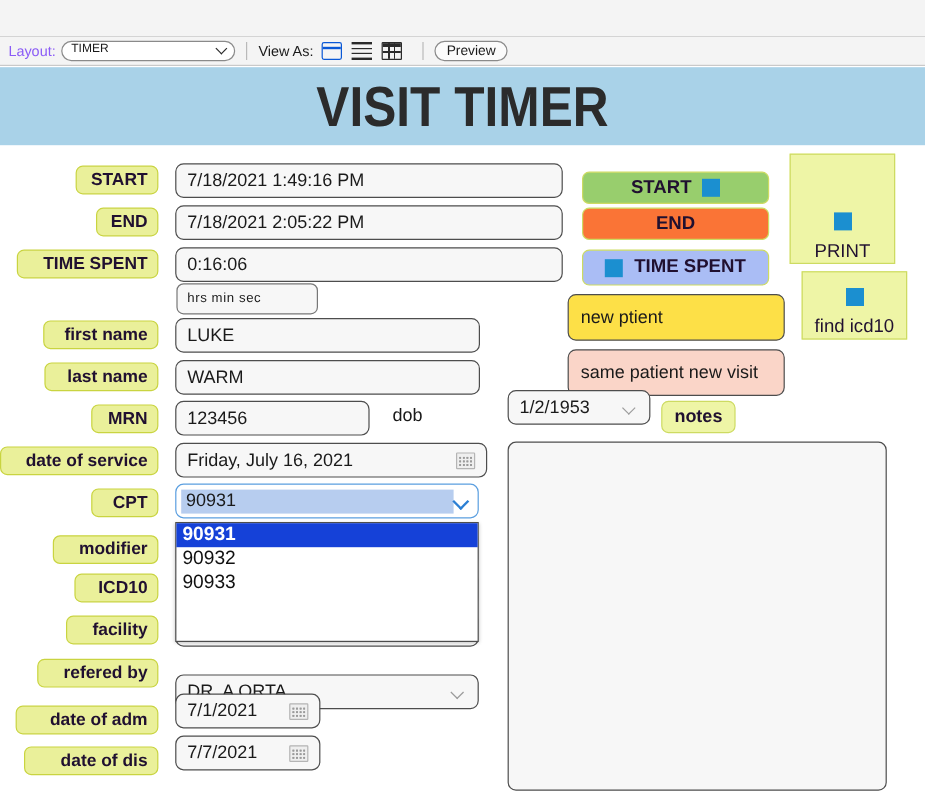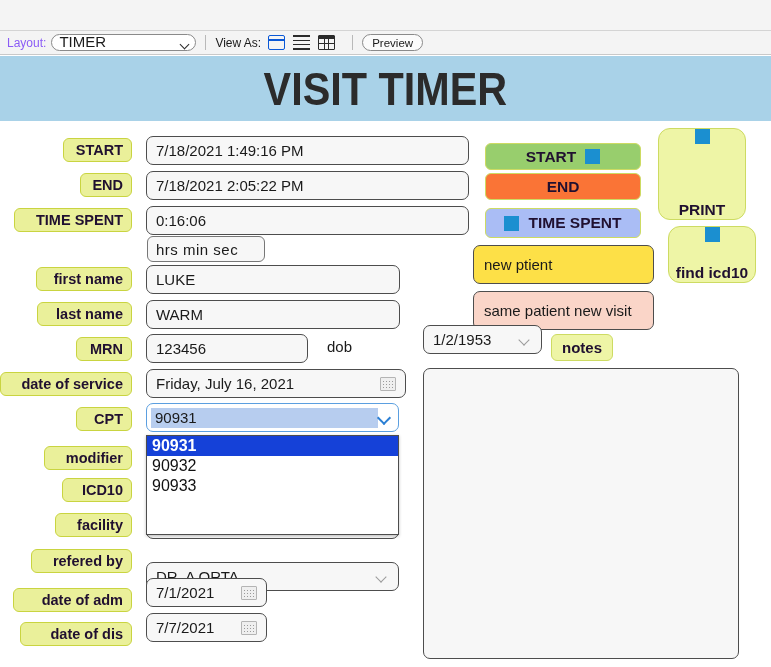--- a/index.html
+++ b/index.html
@@ -43,24 +43,24 @@
     color: #8b5cf6;
     margin-right: 5px;
     white-space: nowrap;
   }
   .layout-select {
     width: 145px;
     height: 17px;
     border: 1px solid #8a8a8a;
     border-radius: 9px;
     background: #ffffff;
-    font-size: 15px;
-    color: #1a1a1a;
-    display: flex;
-    align-items: flex-end;
+    font-size: 10px;
+    color: #1a1a1a;
+    display: flex;
+    align-items: flex-start;
     padding: 0 4px 0 7px;
     box-sizing: border-box;
     position: relative;
     gap: 8px;
   }
   .layout-select .sel-val { flex: 1; }
   .chev {
     width: 11px; height: 11px;
     position: relative;
     flex: 0 0 auto;
@@ -219,21 +219,21 @@
     border-bottom: 2px solid #2b7fd4;
     transform: rotate(45deg);
   }
 
   
   .tooltip-box {
     position: absolute;
     background: #f7f7f7;
     border: 1.4px solid #777;
     border-radius: 6px;
-    font-size: 15px;
+    font-size: 11px;
     color: #1a1a1a;
     display: flex;
     align-items: center;
     padding: 0 8px;
     box-sizing: border-box;
     letter-spacing: 0.5px;
     z-index: 4;
   }
 
   .cpt-field {
@@ -302,28 +302,28 @@
     flex: 0 0 auto;
   }
   .btn-start { background: #98ce6d; border: 1px solid #cddb62; }
   .btn-end   { background: #fa7436; border: 1px solid #cddb62; }
   .btn-time  { background: #aabdf5; border: 1px solid #cddb62; }
 
   .biglbl {
     position: absolute;
     background: #eef5a6;
     border: 1px solid #cddb62;
-    border-radius: 12px;
+    border-radius: 0;
     display: flex;
     flex-direction: column;
     align-items: center;
-    justify-content: space-between;
+    justify-content: flex-end;
     gap: 9px;
     box-sizing: border-box;
-    font-weight: bold;
+    font-weight: normal;
     font-size: 15.5px;
     color: #201030;
   }
 
   .softfld {
     position: absolute;
     border: 1.6px solid #4d4d4d;
     border-radius: 7px;
     display: flex;
     align-items: center;

